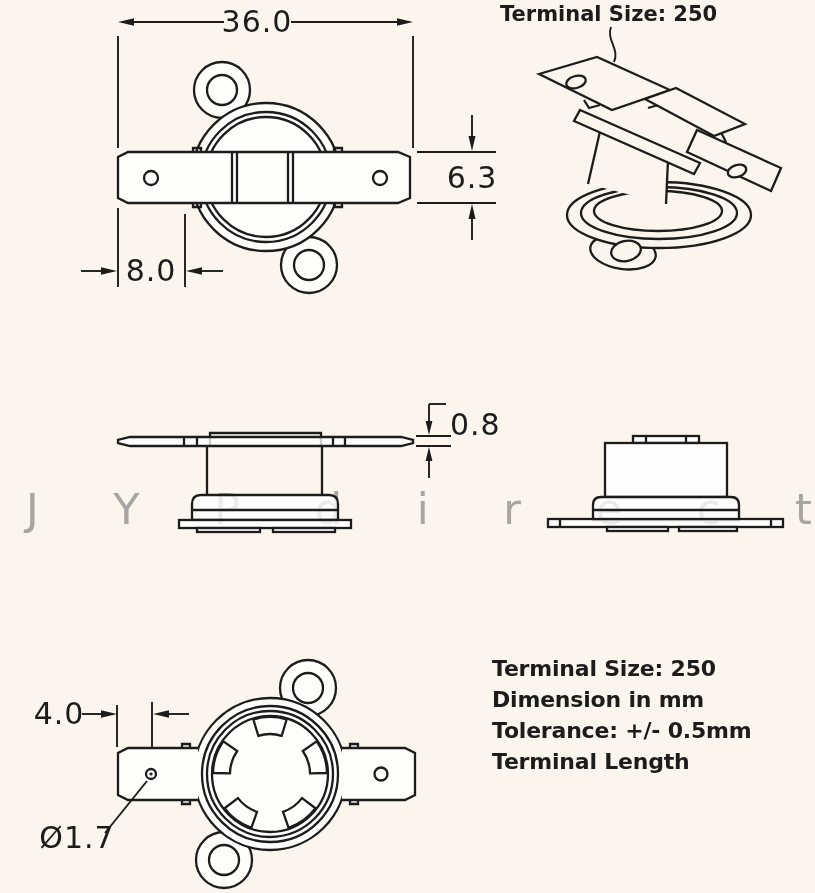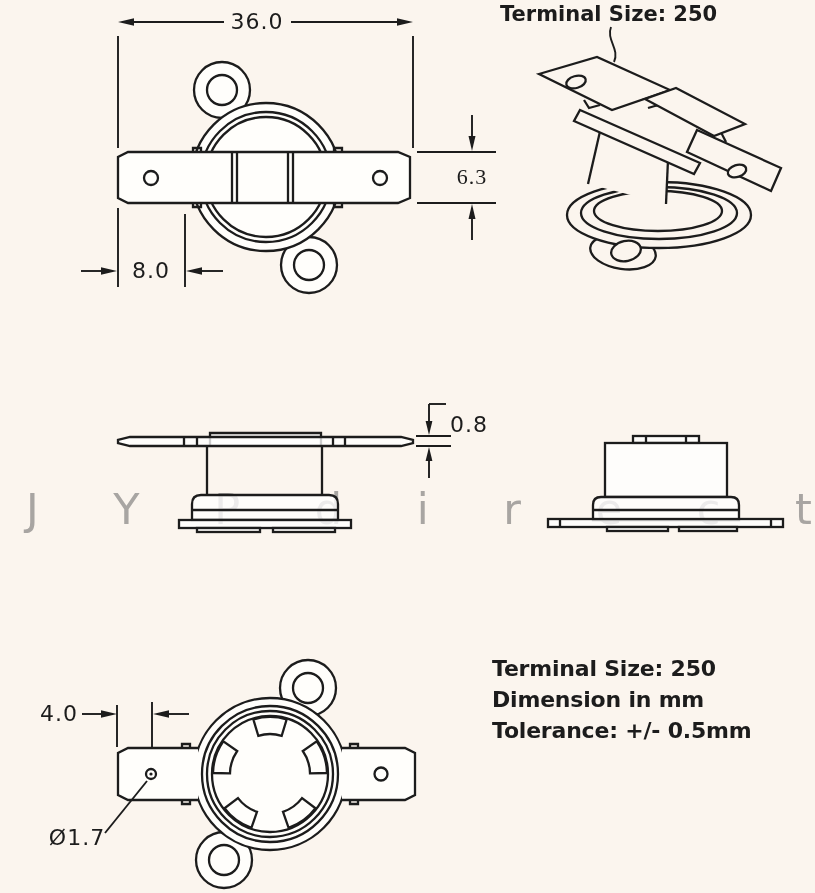--- a/index.html
+++ b/index.html
@@ -13,21 +13,21 @@
   
   .ln{stroke:var(--ink);stroke-width:2.3;fill:none;}
   .lnf{stroke:var(--ink);stroke-width:2.3;fill:var(--paper);}
   .lnw{stroke:var(--ink);stroke-width:2.3;fill:var(--glass);}
   .lnb{stroke:var(--ink);stroke-width:2.3;fill:var(--bg);}
   .bgfill{fill:var(--bg);stroke:none;}
   .dim{stroke:var(--ink);stroke-width:1.9;fill:none;}
   .ah{fill:var(--ink);stroke:none;}
   .dot{fill:var(--ink);stroke:none;}
   
-  .dimtxt{position:absolute;z-index:3;color:var(--ink);font-size:22px;letter-spacing:1px;
+  .dimtxt{position:absolute;z-index:3;color:var(--ink);font-size:30px;letter-spacing:1px;
           transform:translate(-50%,-50%);white-space:nowrap;}
   .dimtxt.leftal{transform:translate(0,-50%);margin-top:20px;}
   .callout{position:absolute;z-index:3;left:500px;top:2px;color:var(--ink);
            font-size:21px;font-weight:bold;white-space:nowrap;}
   .notes{position:absolute;z-index:3;left:492px;top:653px;color:var(--ink);
          font-size:22px;font-weight:bold;line-height:31px;white-space:nowrap;letter-spacing:-0.2px;}
   .notes .indent{padding-left:18px;}
   .watermark{position:absolute;z-index:1;left:26px;top:487px;width:786px;display:flex;
              justify-content:space-between;color:var(--wm);font-size:43px;line-height:44px;}
 </style>
@@ -193,27 +193,28 @@
       <line class="dim" x1="82" y1="714" x2="102" y2="714"></line>
       <polygon class="ah" points="117,714 101,710.3 101,717.7"></polygon>
       <line class="dim" x1="168" y1="714" x2="189" y2="714"></line>
       <polygon class="ah" points="153,714 169,710.3 169,717.7"></polygon>
 
       <line class="dim" x1="105" y1="833" x2="147" y2="781"></line>
     </g>
   </svg>
 
   <div class="dimtxt" style="left:257px;top:21px;">36.0</div>
-  <div class="dimtxt" style="left:472px;top:177px;font-family:Liberation Serif, serif;">6.3</div>
+  <div class="dimtxt" style="left:472px;top:177px;">6.3</div>
   <div class="dimtxt" style="left:151px;top:270px;">8.0</div>
   <div class="dimtxt leftal" style="left:450px;top:404px;">0.8</div>
   <div class="dimtxt" style="left:59px;top:713px;">4.0</div>
   <div class="dimtxt" style="left:77px;top:837px;">Ø1.7</div>
 
   <div class="callout">Terminal Size: 250</div>
 
   <div class="notes">
     <div>Terminal Size: 250</div>
     <div>Dimension in mm</div>
     <div>Tolerance: +/- 0.5mm</div>
+    <div>Terminal Length</div>
   </div>
 
 </div>
 
 </body></html>

